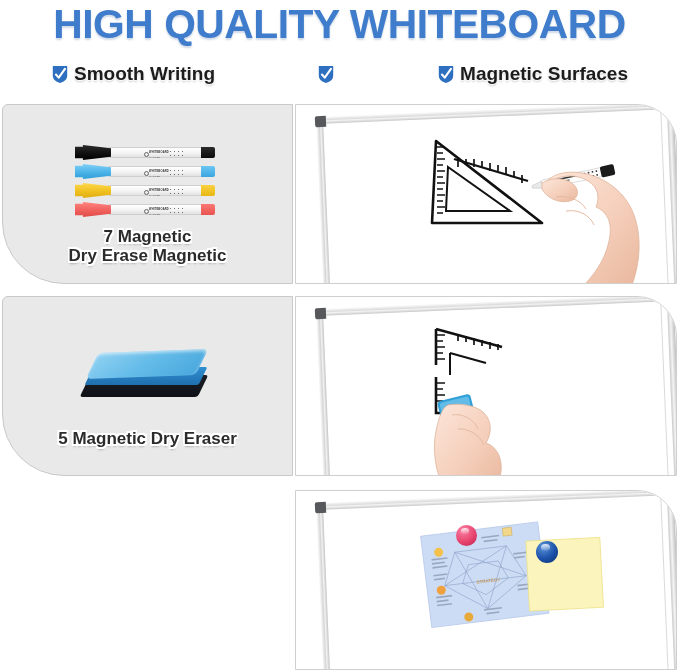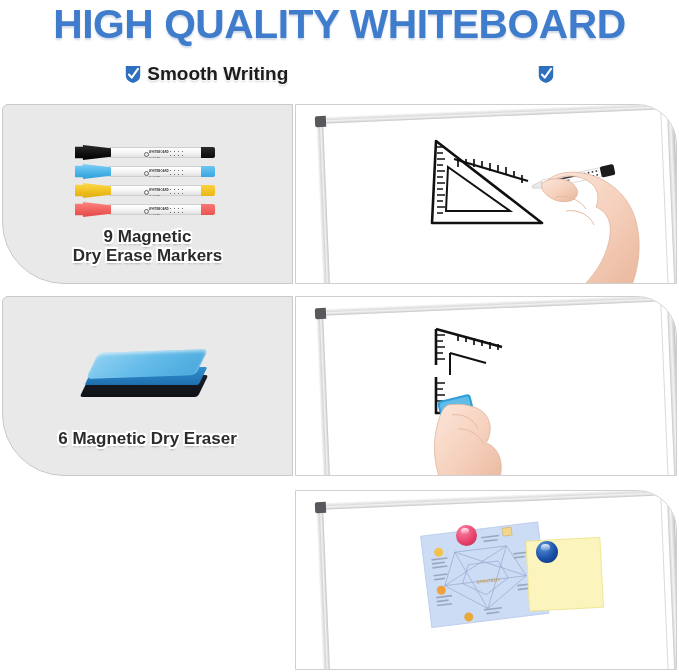--- a/index.html
+++ b/index.html
@@ -182,20 +182,29 @@
 
       <div class="feature">
         <span class="chk">
           <svg viewBox="0 0 20 21" width="18" height="19">
             <path d="M2 1 H18 V12 Q18 18 10 20 Q2 18 2 12 Z" fill="#2f6fc0"></path>
             <path d="M5.5 10.5 L8.6 14 L15.5 4.2" stroke="#ffffff" stroke-width="2.3" fill="none" stroke-linecap="round" stroke-linejoin="round"></path>
           </svg>
         </span>
       </div>
 
+      <div class="feature">
+        <span class="chk">
+          <svg viewBox="0 0 20 21" width="18" height="19">
+            <path d="M2 1 H18 V12 Q18 18 10 20 Q2 18 2 12 Z" fill="#2f6fc0"></path>
+            <path d="M5.5 10.5 L8.6 14 L15.5 4.2" stroke="#ffffff" stroke-width="2.3" fill="none" stroke-linecap="round" stroke-linejoin="round"></path>
+          </svg>
+        </span>
+        <span class="feature-label">Magnetic Surfaces</span>
+      </div>
 
     </div>
   </div>
 
   <div class="row row-1">
 
     <div class="panel-left">
       <div class="markers">
 
         <div class="marker" style="top:0px;">
@@ -274,22 +283,22 @@
                 <i style="left:12px;top:4px"></i>
             </div>
           </div>
           <div class="mk-grip" style="background:linear-gradient(#ff8480,#f0615e 55%,#e04b48);"></div>
           <div class="mk-tail" style="background:linear-gradient(#fb7773,#e85450);"></div>
         </div>
 
       </div>
 
       <div class="caption cap-2line">
-        <div>9 Magnetic</div>
-        <div>Dry Erase Markers</div>
+        <div>7 Magnetic</div>
+        <div>Dry Erase Magnetic</div>
       </div>
     </div>
 
     <div class="panel-right">
       <div class="wb">
         <div class="wb-surface"></div>
         <div class="wb-rail-top"></div>
         <div class="wb-rail-left"></div>
         <div class="wb-rail-right"></div>
         <div class="wb-corner"></div>
@@ -369,21 +378,21 @@
 
   <div class="row row-2">
 
     <div class="panel-left">
       <div class="eraser">
         <div class="er-felt"></div>
         <div class="er-side"></div>
         <div class="er-top"></div>
       </div>
       <div class="caption cap-1line">
-        <div>6 Magnetic  Dry Eraser</div>
+        <div>5 Magnetic  Dry Eraser</div>
       </div>
     </div>
 
     <div class="panel-right">
       <div class="wb">
         <div class="wb-surface"></div>
         <div class="wb-rail-top"></div>
         <div class="wb-rail-left"></div>
         <div class="wb-rail-right"></div>
         <div class="wb-corner"></div>

